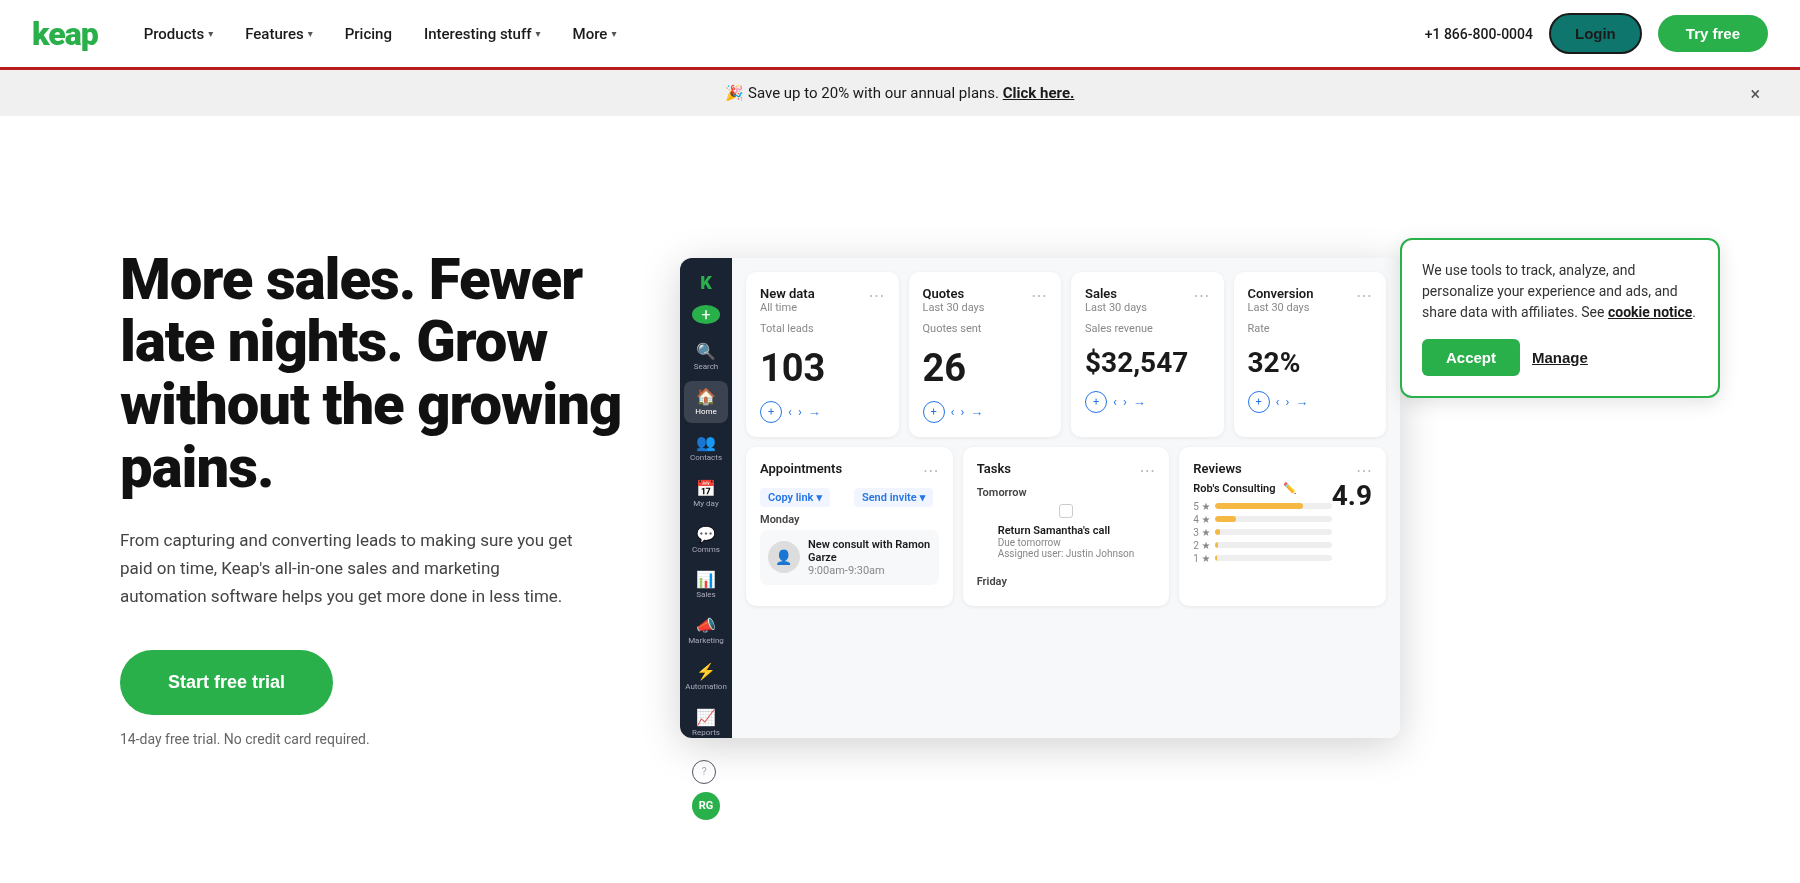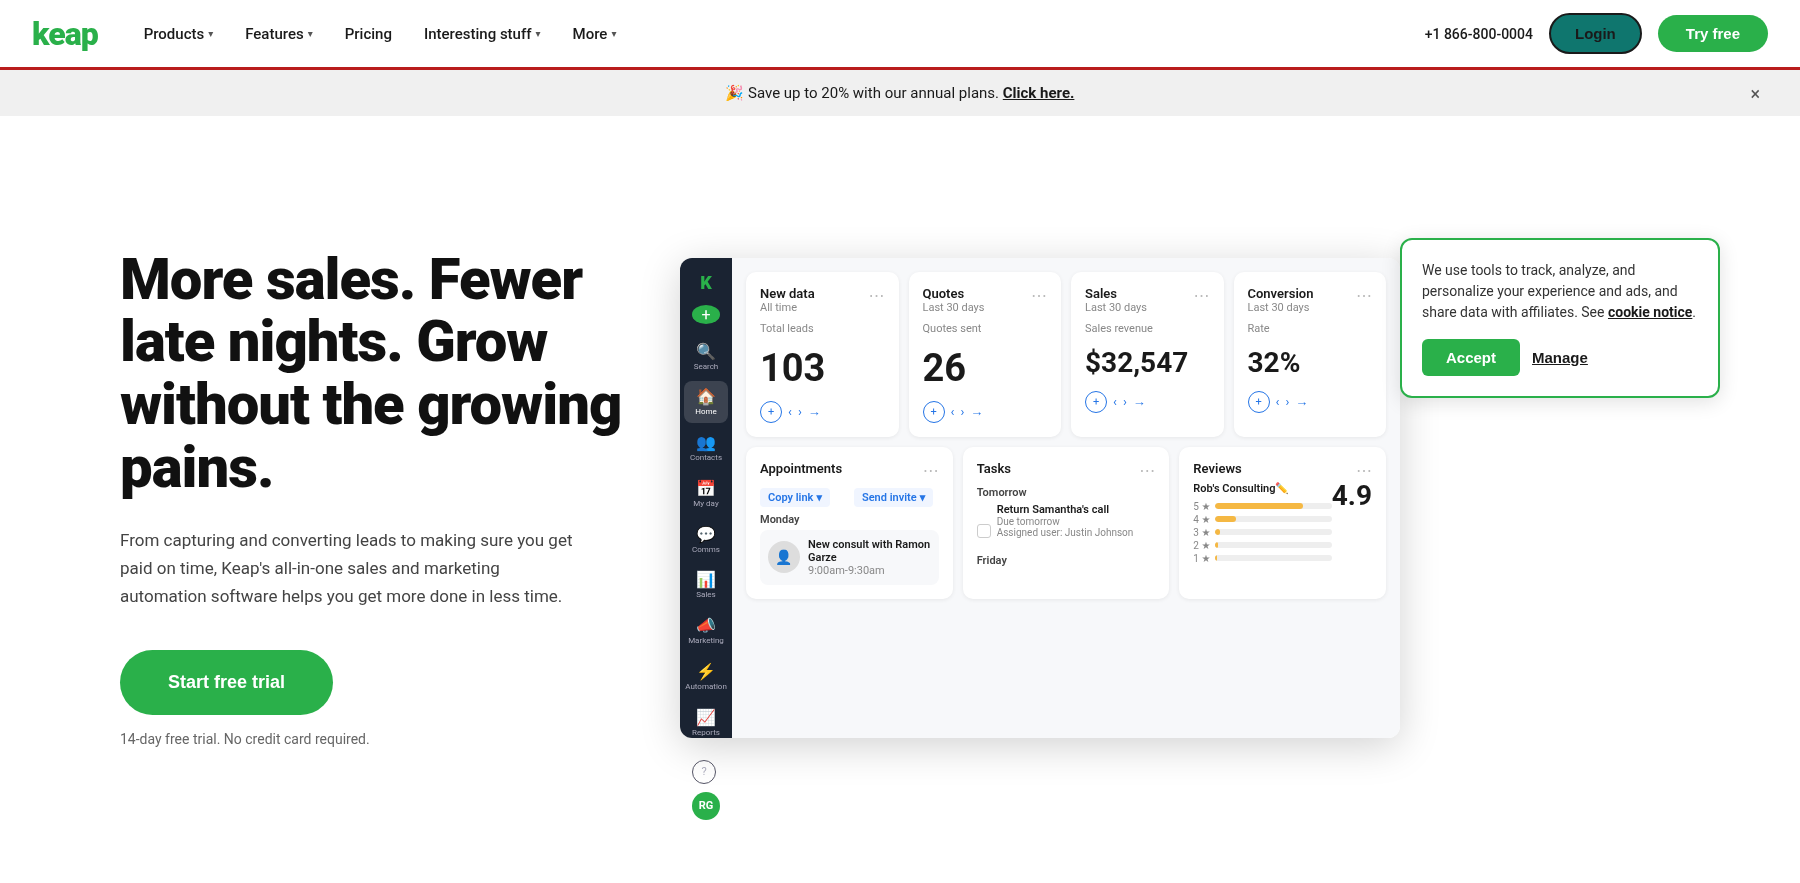--- a/index.html
+++ b/index.html
@@ -151,32 +151,32 @@
       width: 32px; height: 32px; border-radius: 50%; background: #ddd;
       overflow: hidden; flex-shrink: 0;
       display: flex; align-items: center; justify-content: center; font-size: 14px;
     }
     .appt-info { font-size: 11px; }
     .appt-name { font-weight: 600; color: #1a1a1a; }
     .appt-time { color: #888; }
 
     
     .task-day { font-size: 11px; font-weight: 600; color: #444; margin: 6px 0 4px; }
-    .task-item { display: flex; gap: 6px; align-items: flex-end; margin-bottom: 16px; }
+    .task-item { display: flex; gap: 6px; align-items: center; margin-bottom: 16px; flex-direction: column; }
     .task-cb {
       width: 14px; height: 14px; border: 1.5px solid #ccc; border-radius: 3px;
       flex-shrink: 0; margin-top: 1px;
     }
     .task-text { font-size: 11px; color: #1a1a1a; font-weight: 600; }
     .task-due { font-size: 10px; color: #888; }
     .task-assigned { font-size: 10px; color: #888; }
     .task-day2 { font-size: 11px; font-weight: 600; color: #444; margin: 8px 0 4px; }
 
     
-    .reviews-name { font-size: 11px; color: #1a1a1a; font-weight: 600; margin-bottom: 6px; display: flex; align-items: center; gap: 0; }
+    .reviews-name { font-size: 11px; color: #1a1a1a; font-weight: 600; margin-bottom: 6px; display: flex; align-items: center; gap: 8px; }
     .reviews-score { font-size: 28px; font-weight: 700; color: #1a1a1a; float: right; line-height: 1; }
     .star-row { display: flex; align-items: center; gap: 4px; margin-bottom: 2px; }
     .star-label { font-size: 10px; color: #888; width: 18px; }
     .star-bar-bg { flex: 1; height: 6px; background: #eee; border-radius: 3px; overflow: hidden; }
     .star-bar-fill { height: 100%; background: #f5b843; border-radius: 3px; }
 
     
     .cookie-notice {
       position: absolute; right: 0; top: -10px;
       width: 320px; background: #fff; border: 2px solid #2ab04a;

